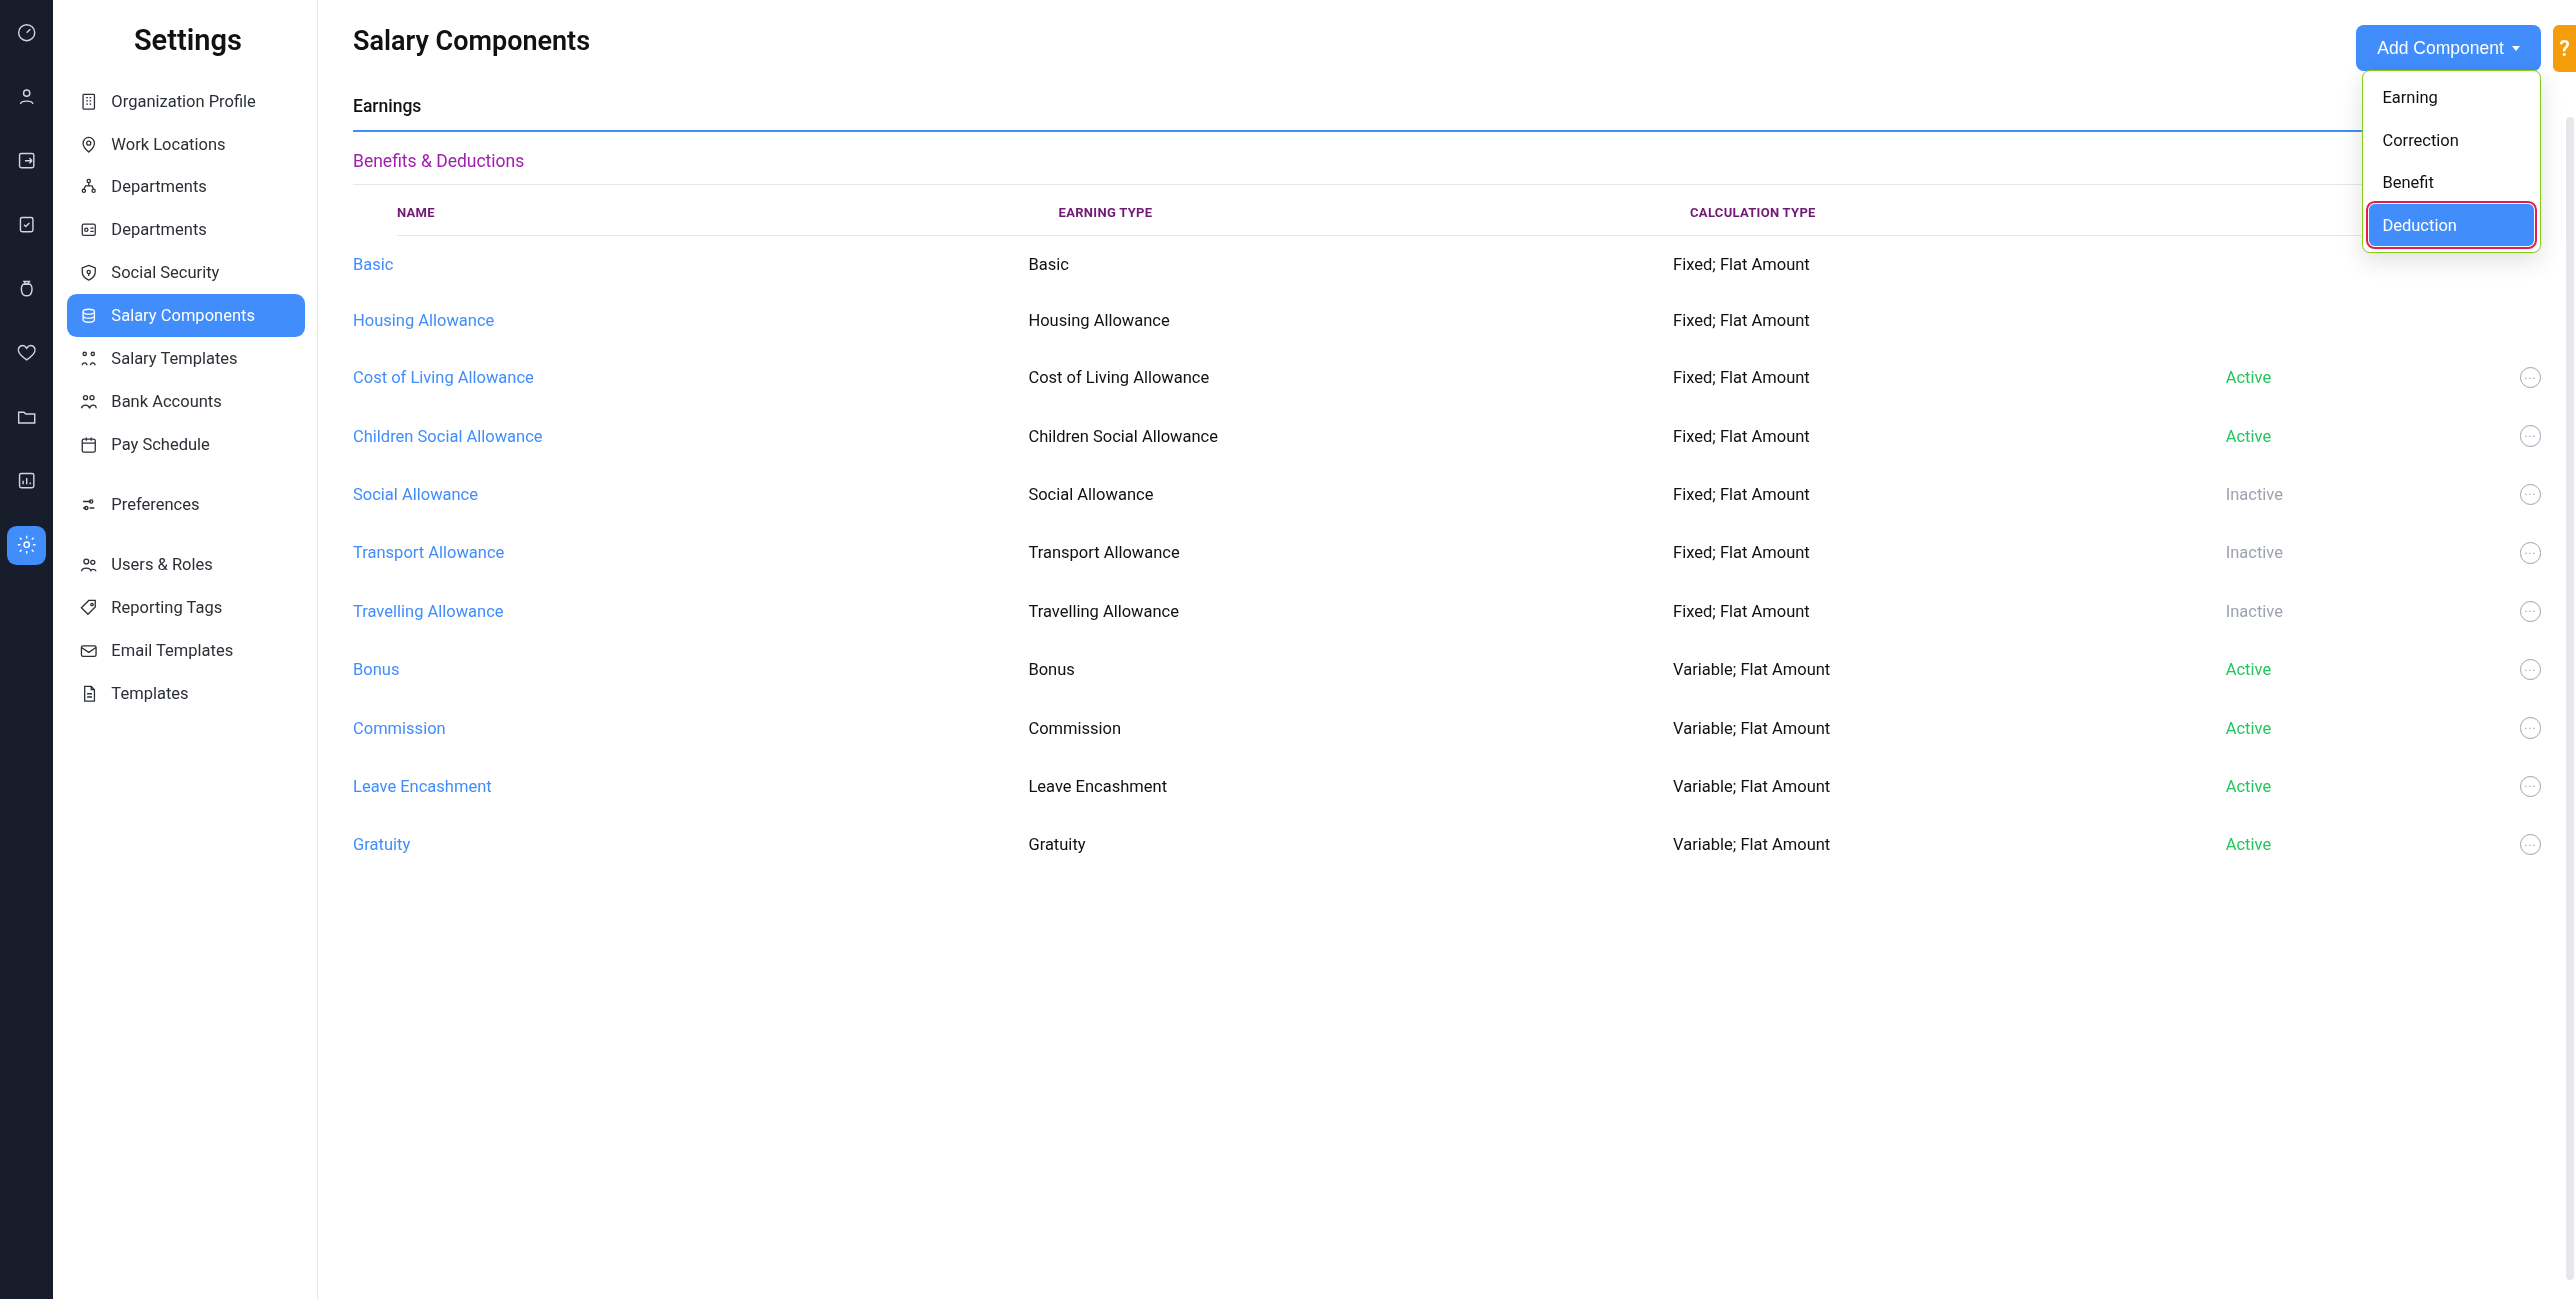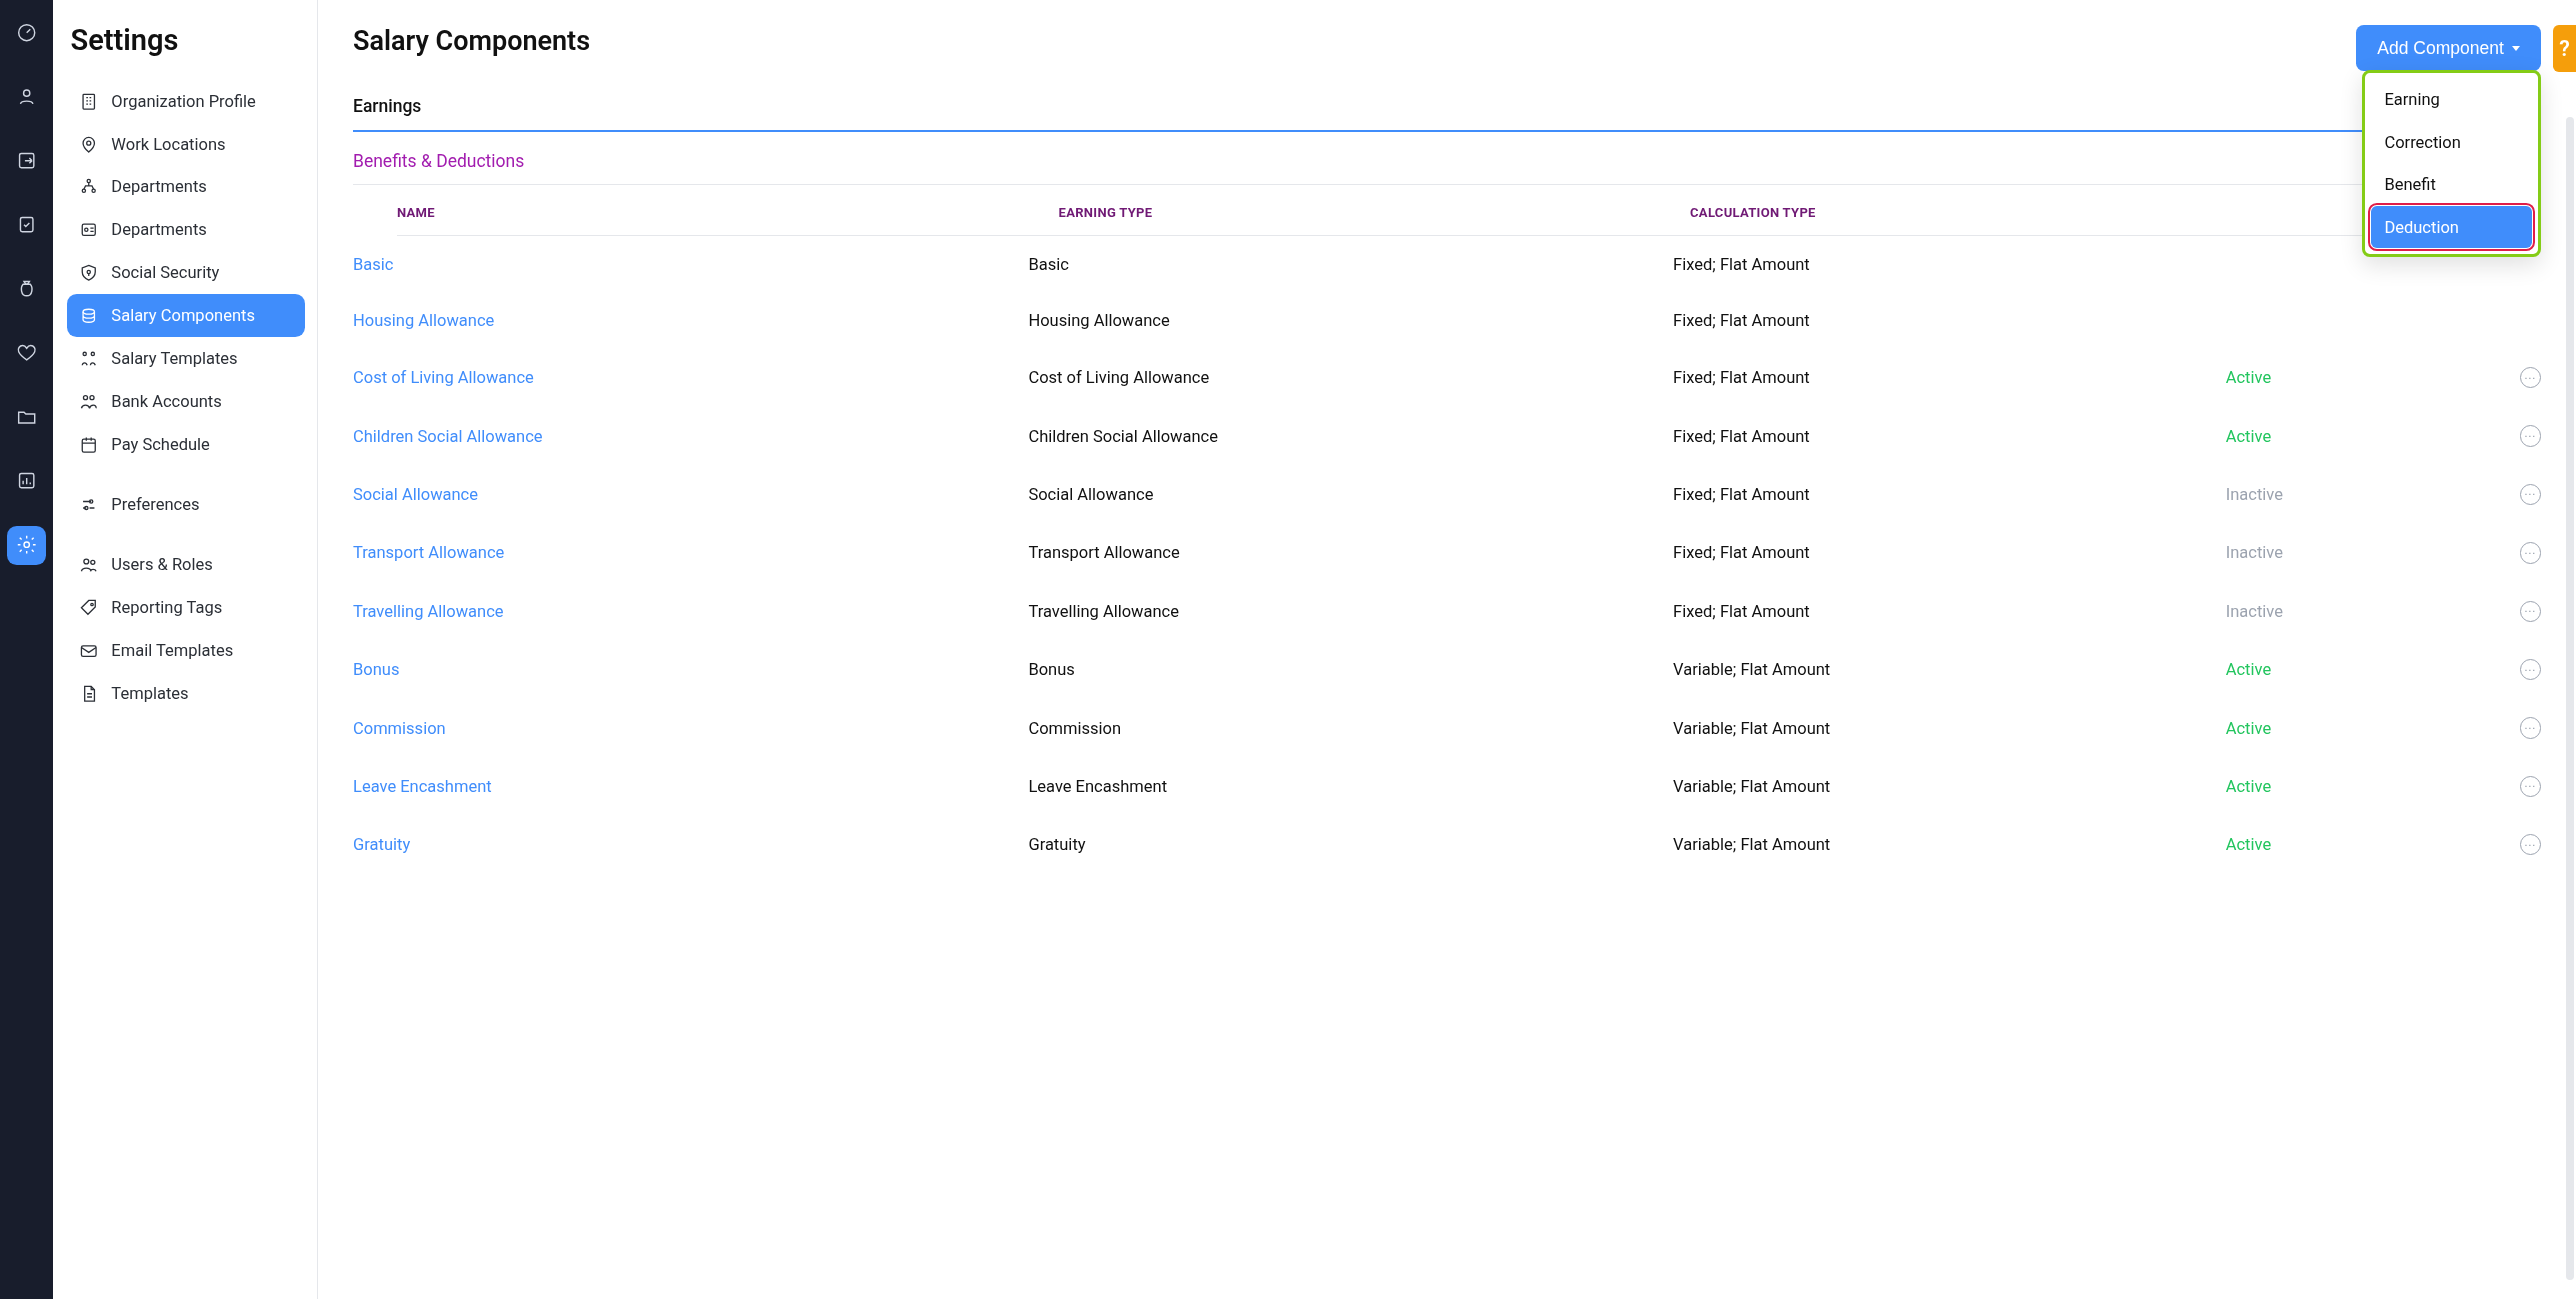--- a/index.html
+++ b/index.html
@@ -28,21 +28,21 @@
   .rail-item svg { width:21.4px; height:21.4px; stroke:currentColor; fill:none; stroke-width:1.6; }
 
   
   .sidebar {
     width: 265px;
     border-right: 1px solid #e5e7eb;
     padding: 23px 11.7px 11.7px 13.6px;
     flex-shrink: 0;
     overflow-y: auto;
   }
-  .sidebar h1 { font-size: 29px; font-weight: 600; margin: 0 0 23px 3.9px; }
+  .sidebar h1 { font-size: 29px; font-weight: 600; margin: 0 0 23px 3.9px; text-align: center; }
   .side-item {
     display:flex; align-items:flex-start; gap:11.7px;
     padding: 11.7px 11.7px;
     border-radius: 9.7px;
     color:#2b2f36;
     cursor:pointer;
     font-size: 16.5px;
   }
   .side-item.active { background:#408dfb; color:#fff; }
   .side-item .icon { width:21.4px; display:flex; align-items:center; justify-content:center; color: inherit; }
@@ -85,21 +85,21 @@
   .row-more { justify-self:end; }
   .more-btn {
     width:21.4px; height:21.4px; border:1.5px solid #9ca3af; border-radius:50%;
     display:flex; align-items:center; justify-content:center; cursor:pointer;
     color:#9ca3af; font-size:11.7px; letter-spacing:1px;
   }
 
   
   .dropdown {
     position:absolute; top:70px; right:35px;
-    width: 179px; background:#fff; border:3px solid #84cc16;
+    width: 179px; background:#fff; border:1px solid #84cc16;
     border-radius:7.8px; box-shadow: 0 7.8px 23px rgba(0,0,0,.12);
     padding:5.8px;
   }
   .dropdown-item {
     padding: 11.7px 13.6px; font-size:16.5px; cursor:pointer;
     border-radius:5.8px;
   }
   .dropdown-item.highlight {
     background:#408dfb; color:#fff;
     outline: 2.9px solid #e11d48;

